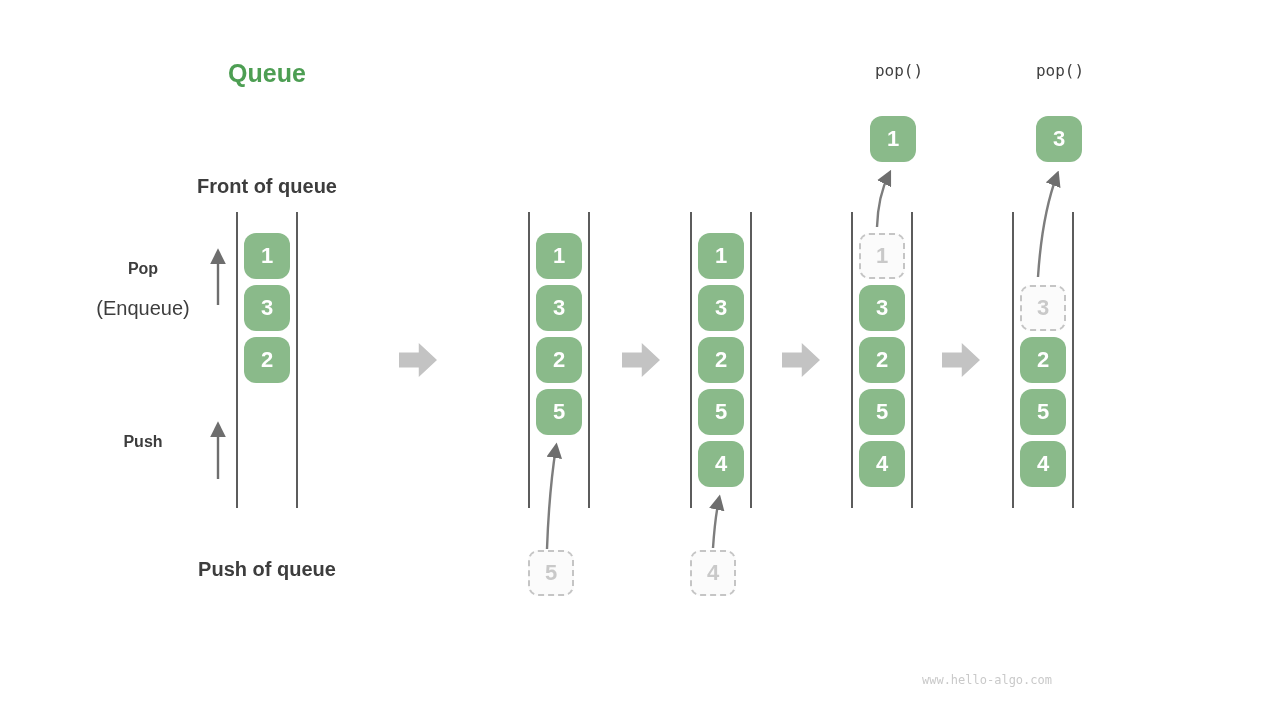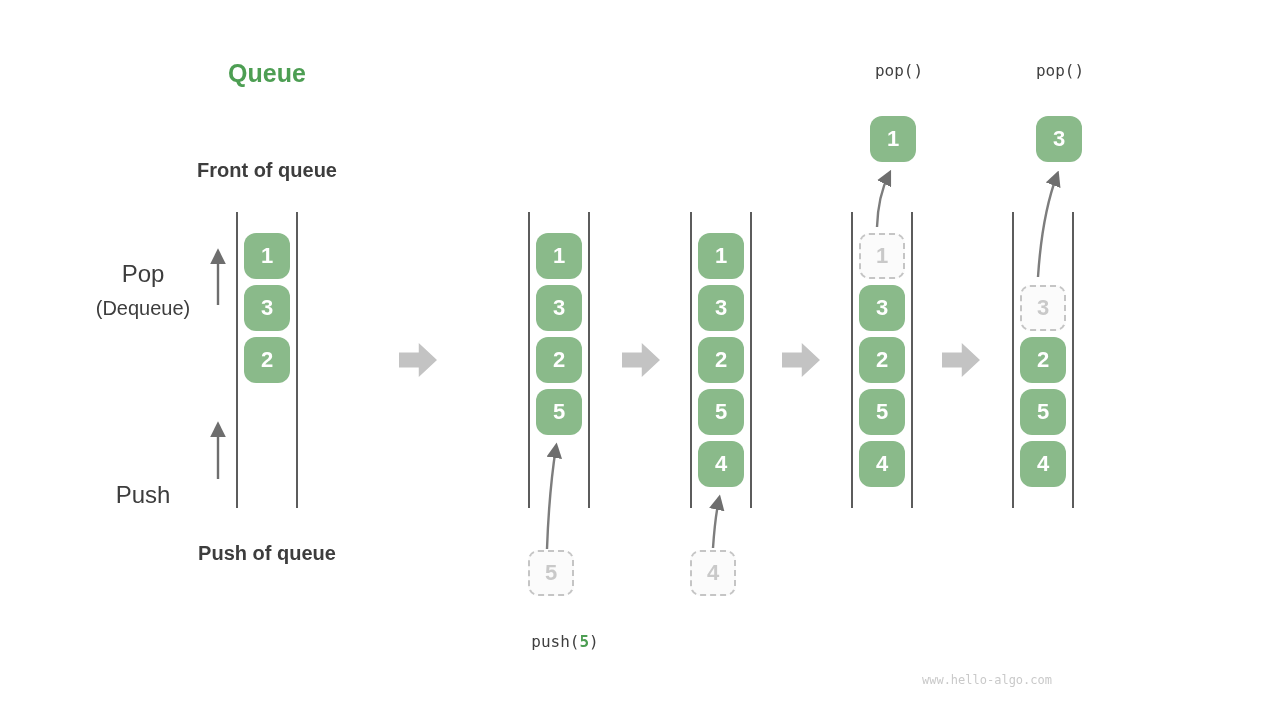--- a/index.html
+++ b/index.html
@@ -2,22 +2,22 @@
 <html><head>
 <meta charset="utf-8">
 <style>
   html,body{margin:0;padding:0;background:#ffffff;}
   #canvas{
     position:relative;width:1100px;height:720px;background:#ffffff;overflow:hidden;
     font-family:"Liberation Sans",sans-serif;
   }
   .txt{position:absolute;text-align:center;color:var(--dark,#3d3d3d);}
   .title{font-size:25px;font-weight:bold;color:var(--green-dark,#4d9e53);}
-  .big-label{font-size:20px;font-weight:bold;}
-  .side-label{font-size:24px;font-weight:normal;}
+  .big-label{font-size:20px;font-weight:bold;margin-top:16px;}
+  .side-label{font-size:16px;font-weight:bold;}
   .side-sub{font-size:20px;font-weight:normal;}
   .mono{font-family:"DejaVu Sans Mono",monospace;font-size:16px;color:#3f3f3f;}
   .mono .arg{color:var(--green-dark,#4d9e53);font-weight:bold;}
   .watermark{font-family:"DejaVu Sans Mono",monospace;font-size:12px;color:#c9c9c9;}
 
   .stage{
     position:absolute;top:212px;width:62px;height:296px;box-sizing:border-box;
     border-left:2px solid #5c5c5c;border-right:2px solid #5c5c5c;
   }
   .qbox{
@@ -45,23 +45,23 @@
 
 <div id="canvas" style="--green: #8aba8a; --green-dark: #4d9e53; --dark: #3d3d3d; --block-arrow: #c3c3c3;">
 
   <div class="txt title" style="left:167px;top:59px;width:200px;">Queue</div>
 
   <div class="txt big-label" style="left:117px;top:159px;width:300px;">Front of queue</div>
 
   <div class="txt big-label" style="left:117px;top:542px;width:300px;">Push of queue</div>
 
   <div class="txt side-label" style="left:58px;top:260px;width:170px;">Pop</div>
-  <div class="txt side-sub" style="left:58px;top:297px;width:170px;">(Dequeue)</div>
+  <div class="txt side-sub" style="left:58px;top:297px;width:170px;">(Enqueue)</div>
 
-  <div class="txt side-label" style="left:58px;top:433px;width:170px;margin-top:48px;">Push</div>
+  <div class="txt side-label" style="left:58px;top:433px;width:170px;">Push</div>
 
   <div class="txt mono" style="left:819px;top:61px;width:160px;">pop()</div>
   <div class="txt mono" style="left:980px;top:61px;width:160px;">pop()</div>
 
   <div class="popped" style="left:870px;top:116px;">1</div>
   <div class="popped" style="left:1036px;top:116px;">3</div>
 
   <div class="stage" style="left:236px;">
       <div class="qbox green" style="top: 21px;">1</div>
       <div class="qbox green" style="top: 73px;">3</div>
@@ -94,23 +94,20 @@
       <div class="qbox green" style="top: 177px;">5</div>
       <div class="qbox green" style="top: 229px;">4</div>
       <div class="qbox ghost" style="top: 73px;">3</div>
     </div>
 
   <div class="barrow" style="left:399px;top:343px;"></div>
   <div class="barrow" style="left:622px;top:343px;"></div>
   <div class="barrow" style="left:782px;top:343px;"></div>
   <div class="barrow" style="left:942px;top:343px;"></div>
 
-  <div class="txt mono" style="left:485px;top:632px;width:160px;">
-    <span>push(</span><span class="arg">5</span><span>)</span>
-  </div>
 
   <svg id="overlay" width="1280" height="720">
     <defs>
       <marker id="ah" viewBox="0 0 10 10" refX="7" refY="5" markerWidth="6.5" markerHeight="6.5" orient="auto-start-reverse">
         <path d="M0,0 L10,5 L0,10 z" fill="#6e6e6e"></path>
       </marker>
     </defs>
     <line x1="218" y1="305" x2="218" y2="253" stroke="#6e6e6e" stroke-width="2.4" marker-end="url(#ah)"></line>
     <line x1="218" y1="479" x2="218" y2="426" stroke="#6e6e6e" stroke-width="2.4" marker-end="url(#ah)"></line>
     <path d="M547,549 Q549,492 556,447" fill="none" stroke="#7d7d7d" stroke-width="2.4" marker-end="url(#ah)"></path>

